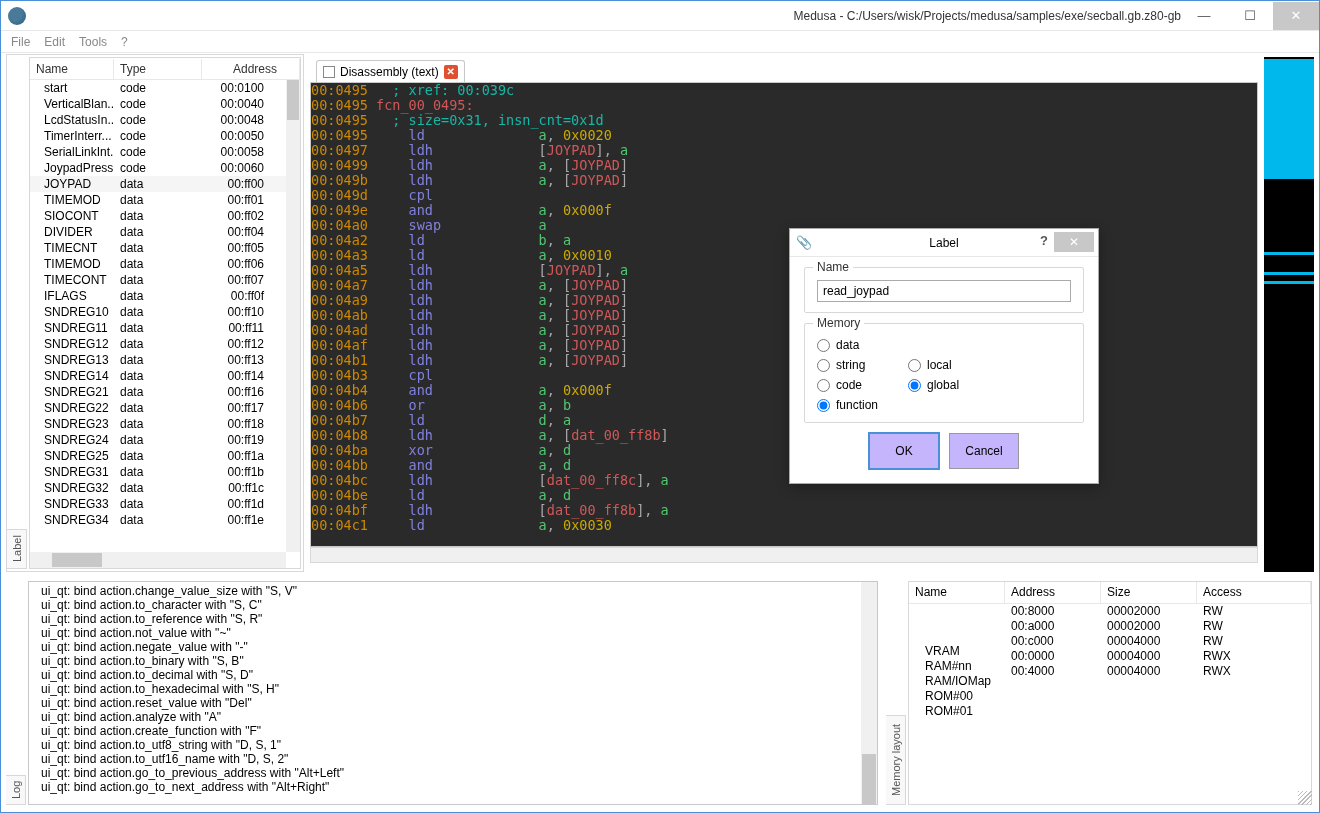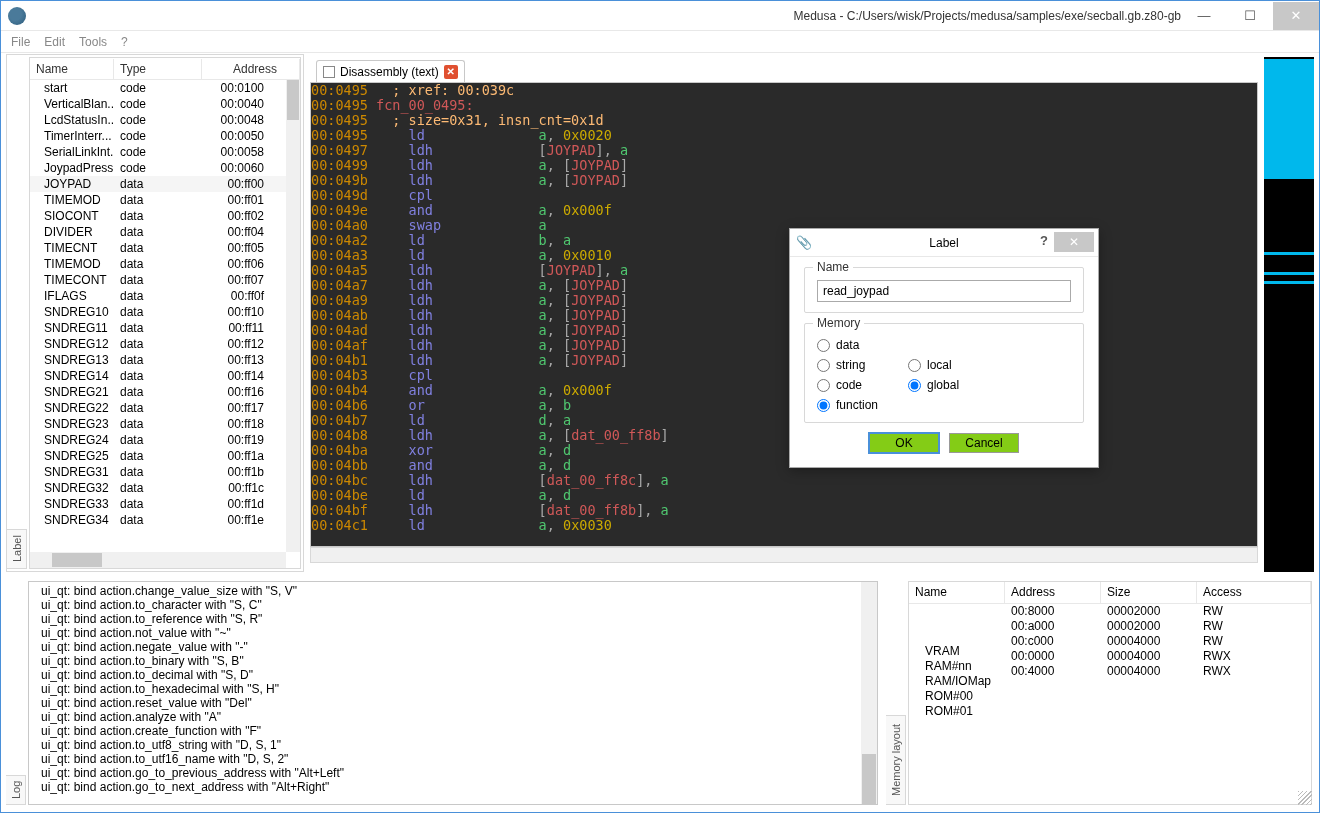--- a/index.html
+++ b/index.html
@@ -36,21 +36,21 @@
 
   
   .disasm-panel { position:absolute; left:304px; top:0; right:56px; bottom:244px; }
   .tabbar { height:28px; display:flex; align-items:flex-end; padding-left:6px;}
   .tab { height:22px; border:1px solid #c8c8c8; border-bottom:none; background:#fff; border-radius:3px 3px 0 0; padding:2px 6px; display:flex; align-items:center; gap:5px; font-size:12px;}
   .tab .doc-icon { width:12px; height:12px; border:1px solid #888; background:linear-gradient(#fff,#fff); display:inline-block;}
   .tab .close-tab { width:14px; height:14px; background:#e05030; color:#fff; font-size:10px; border-radius:2px; display:flex; align-items:center; justify-content:center; font-weight:bold;}
   .disasm { position:absolute; left:0; top:28px; right:0; bottom:16px; background:#2a2a2a; border:1px solid #c8c8c8; font-family: Consolas, monospace; font-size:13.5px; line-height:15px; white-space:pre; overflow:hidden; color:#aaa;}
   .disasm-hscroll { position:absolute; left:0; right:0; bottom:0; height:16px; background:#f0f0f0; border:1px solid #d8d8d8;}
   .da-addr { color:#cc8800;margin-top:28px;}
-  .da-cmt { color:#fdba74;text-align:right;}
+  .da-cmt { color:#14b8a6;text-align:right;}
   .da-lbl { color:#d05858;}
   .da-mne { color:#8080e0;}
   .da-reg { color:#50c870;}
   .da-imm { color:#ccaa00;}
   .da-ref { color:#d05858;}
   .da-pun { color:#aaa;}
 
   
   .miniview { position:absolute; right:0; top:3px; width:50px; height:515px; background:#000;}
   .miniview .bar { position:absolute; left:0; right:0; background:#00b8ec;}
@@ -81,21 +81,21 @@
   .dlg-title .closebtn { position:absolute; right:4px; top:3px; width:40px; height:20px; background:#c8c8c8; color:#fff; display:flex; align-items:center; justify-content:center;}
   .dlg-body { padding:10px 14px 14px;}
   .group { border:1px solid #d8d8d8; border-radius:2px; padding:12px 12px 10px; margin-bottom:10px; position:relative;}
   .group-title { position:absolute; top:-8px; left:8px; background:#fff; padding:0 4px; font-size:12px; color:#333;}
   .group input[type=text] { width:100%; height:22px; border:1px solid #aaa; padding:2px 5px; font-size:12px;}
   .flags-grid { display:flex; gap:30px;}
   .flags-col { display:flex; flex-direction:column; gap:6px; padding-top:2px;}
   .radio-row { display:flex; align-items:center; gap:6px; font-size:12px;}
   .radio-row input { margin:0;}
   .dlg-btns { display:flex; gap:10px; justify-content:center; margin-top:4px;}
-  .dlg-btn { width:70px; height:20px; border:1px solid #999; background:#84cc16; font-size:12px; display:flex; align-items:center; justify-content:center;}
+  .dlg-btn { width:70px; height:36px; border:1px solid #999; background:#c4b5fd; font-size:12px; display:flex; align-items:center; justify-content:center;}
   .dlg-btn.primary { border:1px solid #4a90d9; outline:1px solid #4a90d9;}
 
   .resize-grip { position:absolute; right:2px; bottom:2px; width:14px; height:14px; background:repeating-linear-gradient(135deg,#bbb,#bbb 1px,transparent 1px,transparent 3px);}
 </style>
 </head>
 <body>
 
 <div class="window">
   <div class="titlebar">
     <div class="icon"></div>

